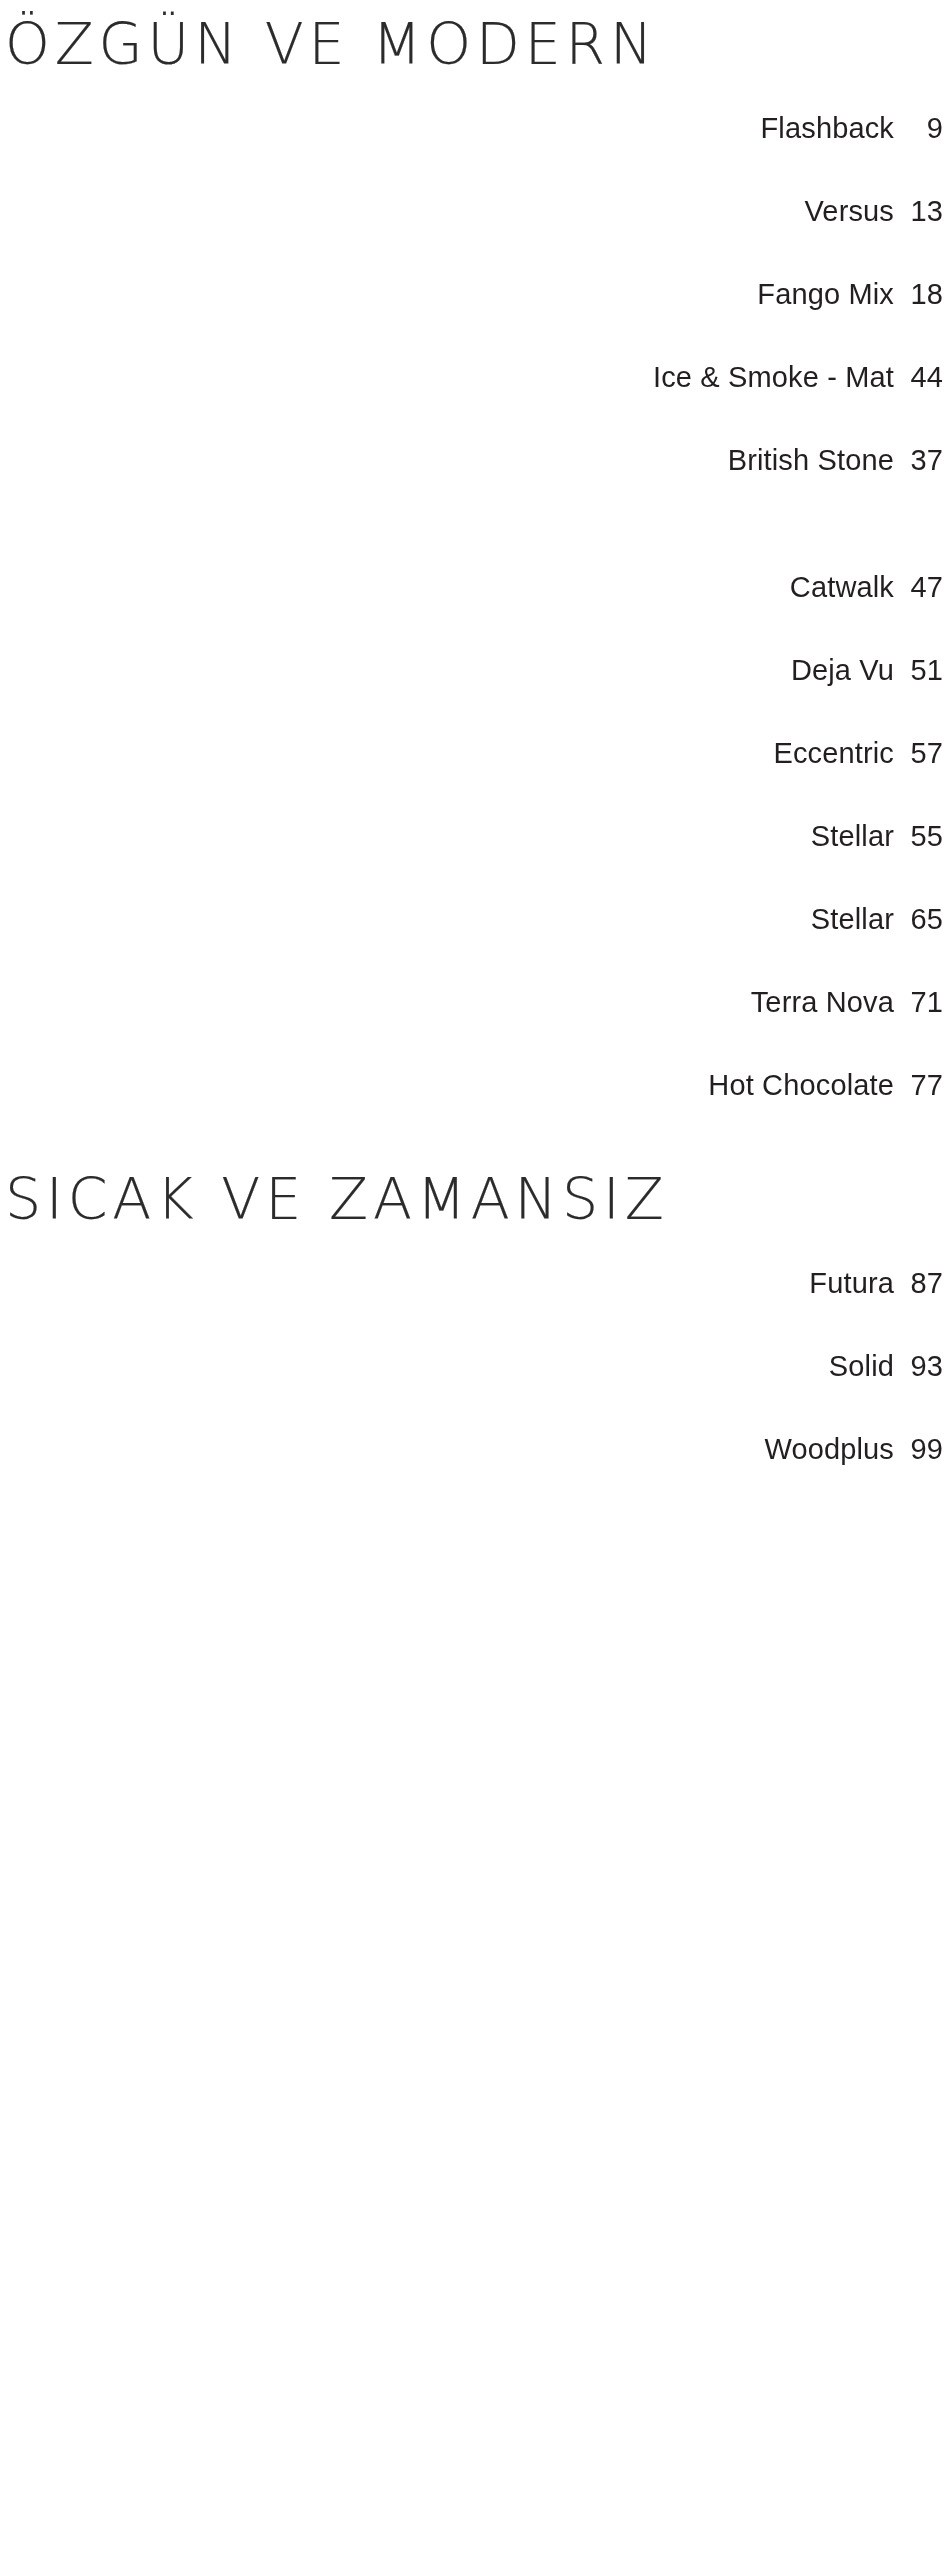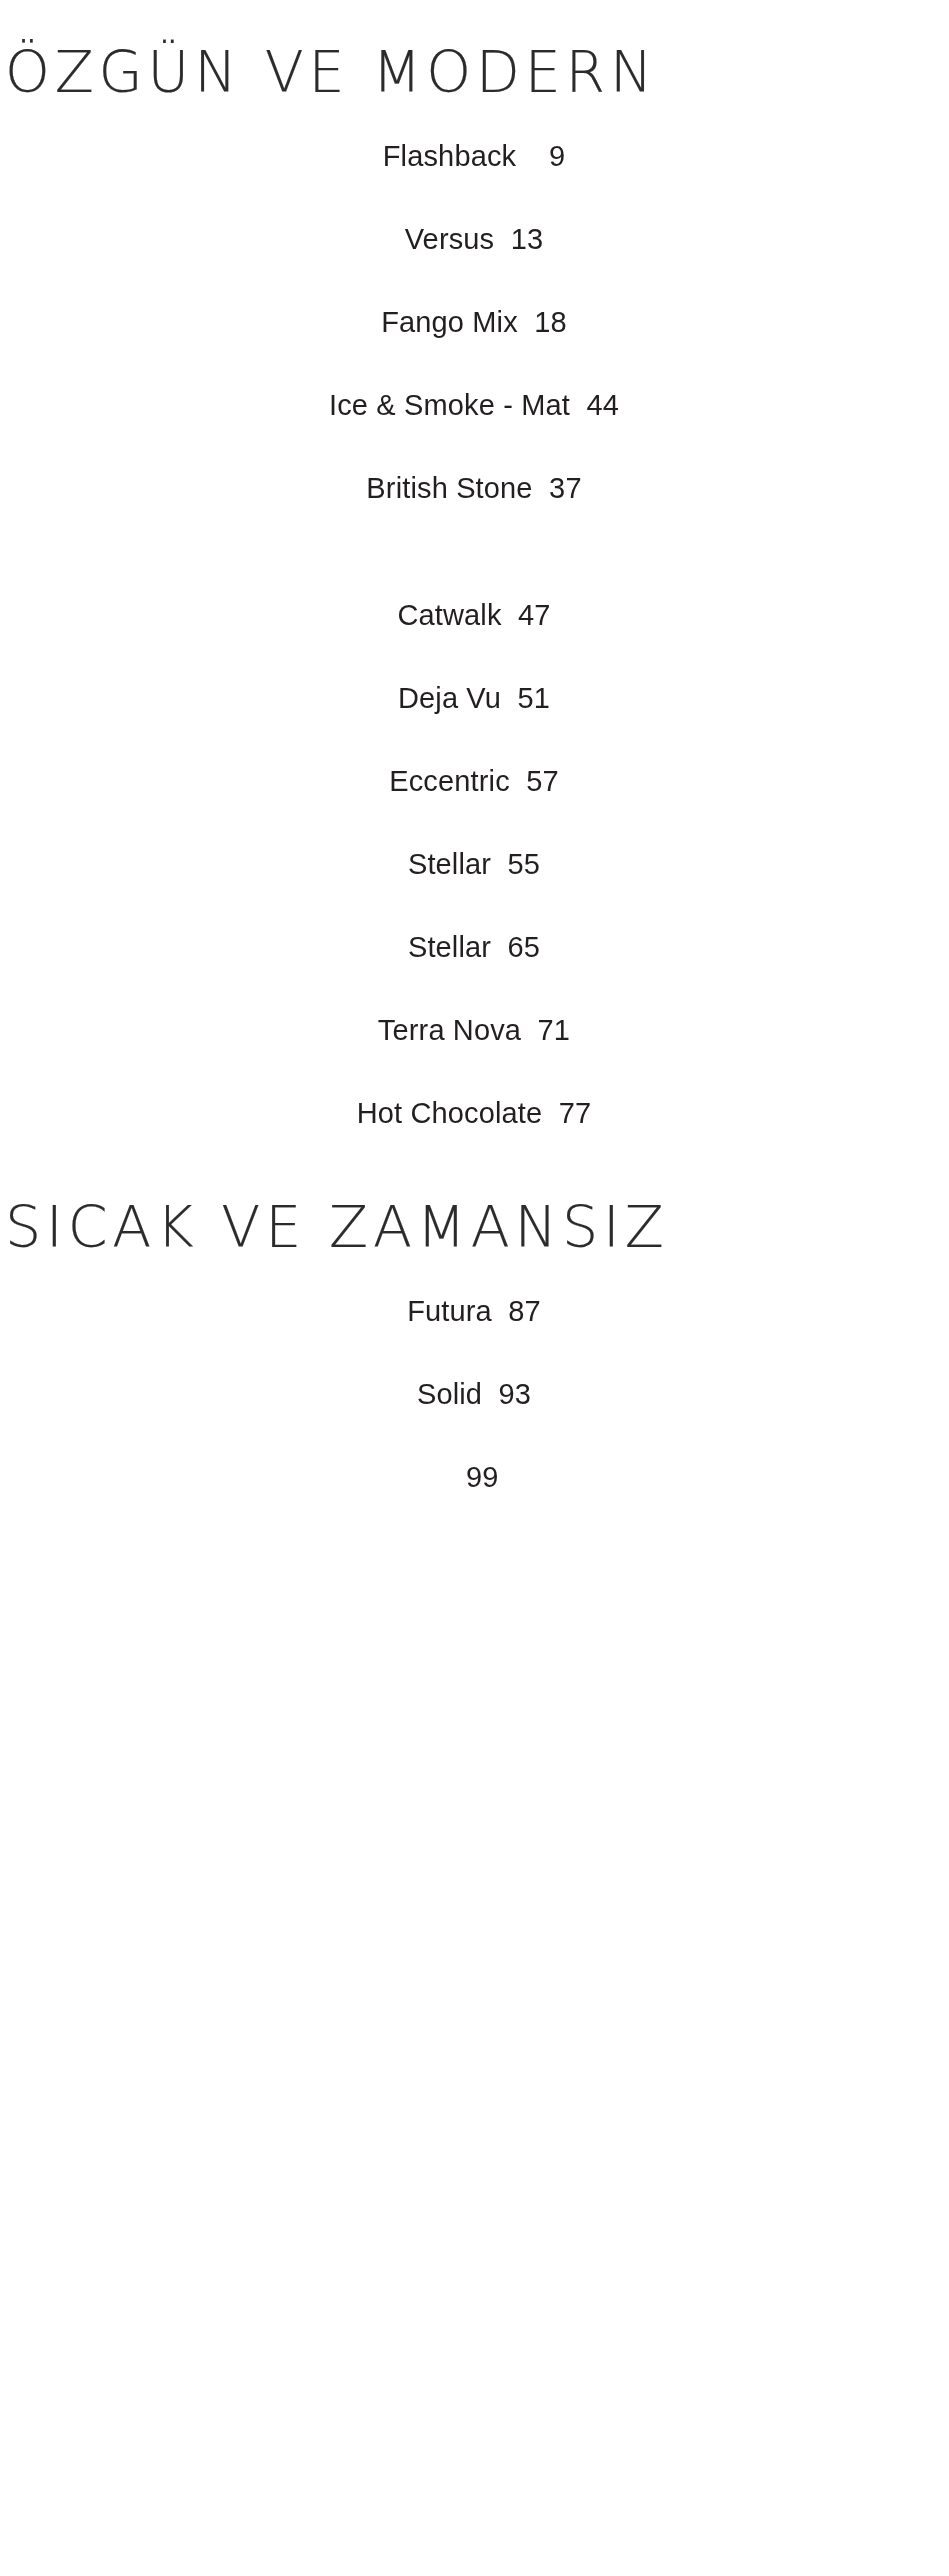--- a/index.html
+++ b/index.html
@@ -33,27 +33,27 @@
     color: #2b2b2b;
     white-space: nowrap;
     -webkit-text-stroke: 0.2px #2b2b2b;
     transform: scaleY(1.12);
     transform-origin: left bottom;
   }
   .heading-row {
     display: block;
     height: 71px;
   }
-  .heading-row.first { padding-top: 16px; margin-top: 28px; }
+  .heading-row.first { padding-top: 16px; }
 
   
   .entry {
     display: flex;
     align-items: baseline;
-    justify-content: center;
+    justify-content: flex-end;
     height: 83px;
     font-size: 29px;
     font-weight: 400;
     line-height: 83px;
     color: #231f20;
     letter-spacing: 0.005em;
   }
   .entry-title {
     white-space: nowrap;
   }
@@ -134,17 +134,18 @@
 
   <div class="entry">
     <span class="entry-title">Futura</span>
     <span class="entry-page">87</span>
   </div>
   <div class="entry">
     <span class="entry-title">Solid</span>
     <span class="entry-page">93</span>
   </div>
   <div class="entry">
+    <span class="entry-title">Woodplus</span>
     <span class="entry-page">99</span>
   </div>
 
 </div>
 
 
 </body></html>

